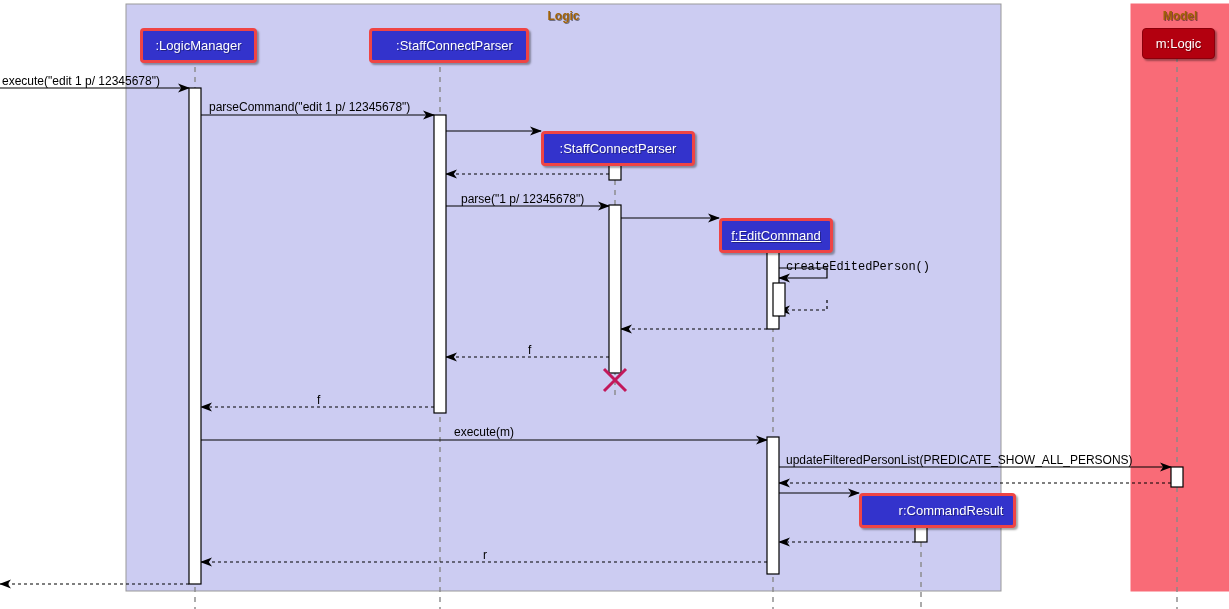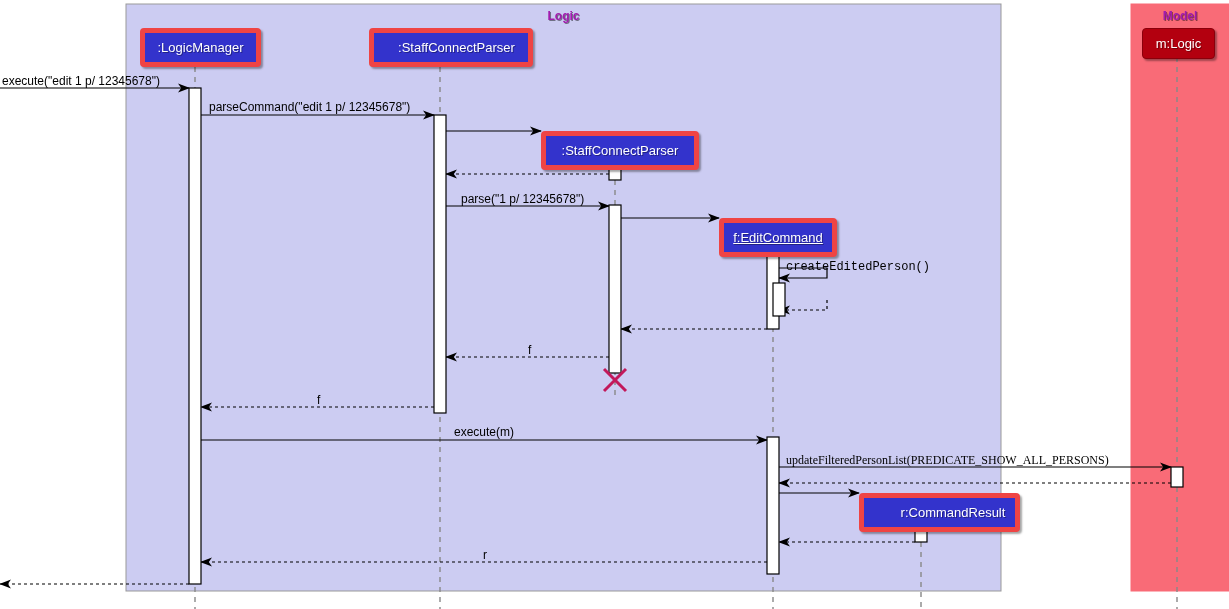--- a/index.html
+++ b/index.html
@@ -1,32 +1,32 @@
 <!DOCTYPE html>
 <html><head>
 <meta charset="utf-8">
 <title>Edit Sequence Diagram</title>
 <style>
   html,body{margin:0;padding:0;background:#ffffff;}
   body{font-family:"Liberation Sans",sans-serif;}
   #stage{position:relative;width:1229px;height:609px;background:#ffffff;overflow:hidden;}
   svg{position:absolute;left:0;top:0;}
   .panel-label{
-    position:absolute;font-size:12px;font-weight:bold;color:#a21caf;
+    position:absolute;font-size:12px;font-weight:bold;color:#a16207;
     text-shadow:1px 1px 0 rgba(0,0,0,.45);
     white-space:nowrap;
   }
   .participant{
     position:absolute;border-radius:4px;color:#ffffff;
     font-size:13px;white-space:nowrap;display:flex;
     align-items:center;justify-content:center;
     box-shadow:2px 2px 2px rgba(0,0,0,.35);
     text-shadow:1px 1px 0 rgba(0,0,0,.35);
   }
-  .p-logic{background:#3333cc;border:5px solid #ef4444;}
+  .p-logic{background:#3333cc;border:3px solid #ef4444;}
   .p-model{background:#b3000f;border:1px solid #8a000b;}
   .msg-label{
     position:absolute;font-size:12px;color:#000000;white-space:nowrap;
     background:transparent;
   }
 </style>
 </head>
 <body>
 
 <div id="stage">
@@ -92,21 +92,21 @@
   <div id="overlay">
       <div class="panel-label" style="left: 563.5px; top: 9px; transform: translateX(-50%);">Logic</div>
       <div class="panel-label" style="left: 1180px; top: 9px; transform: translateX(-50%);">Model</div>
       <div class="msg-label" style="left: 2px; top: 74px;">execute("edit 1 p/ 12345678")</div>
       <div class="msg-label" style="left: 209px; top: 100px;">parseCommand("edit 1 p/ 12345678")</div>
       <div class="msg-label" style="left: 461px; top: 192px;">parse("1 p/ 12345678")</div>
       <div class="msg-label" style="left: 786px; top: 260px; font-family: Liberation Mono, monospace;">createEditedPerson()</div>
       <div class="msg-label" style="left: 528px; top: 343px;">f</div>
       <div class="msg-label" style="left: 317px; top: 393px;">f</div>
       <div class="msg-label" style="left: 454px; top: 425px;">execute(m)</div>
-      <div class="msg-label" style="left: 786px; top: 453px; font-family: Liberation Serif, serif;">updateFilteredPersonList(PREDICATE_SHOW_ALL_PERSONS)</div>
+      <div class="msg-label" style="left: 786px; top: 453px;">updateFilteredPersonList(PREDICATE_SHOW_ALL_PERSONS)</div>
       <div class="msg-label" style="left: 483px; top: 548px;">r</div>
       <div class="participant p-logic" style="left: 140px; top: 28px; width: 111px; height: 29px;">
         <span>:LogicManager</span>
       </div>
       <div class="participant p-logic" style="left: 369px; top: 28px; width: 143px; height: 29px; padding-left: 11px;">
         <span>:StaffConnectParser</span>
       </div>
       <div class="participant p-logic" style="left: 541px; top: 131px; width: 148px; height: 29px;">
         <span>:StaffConnectParser</span>
       </div>

